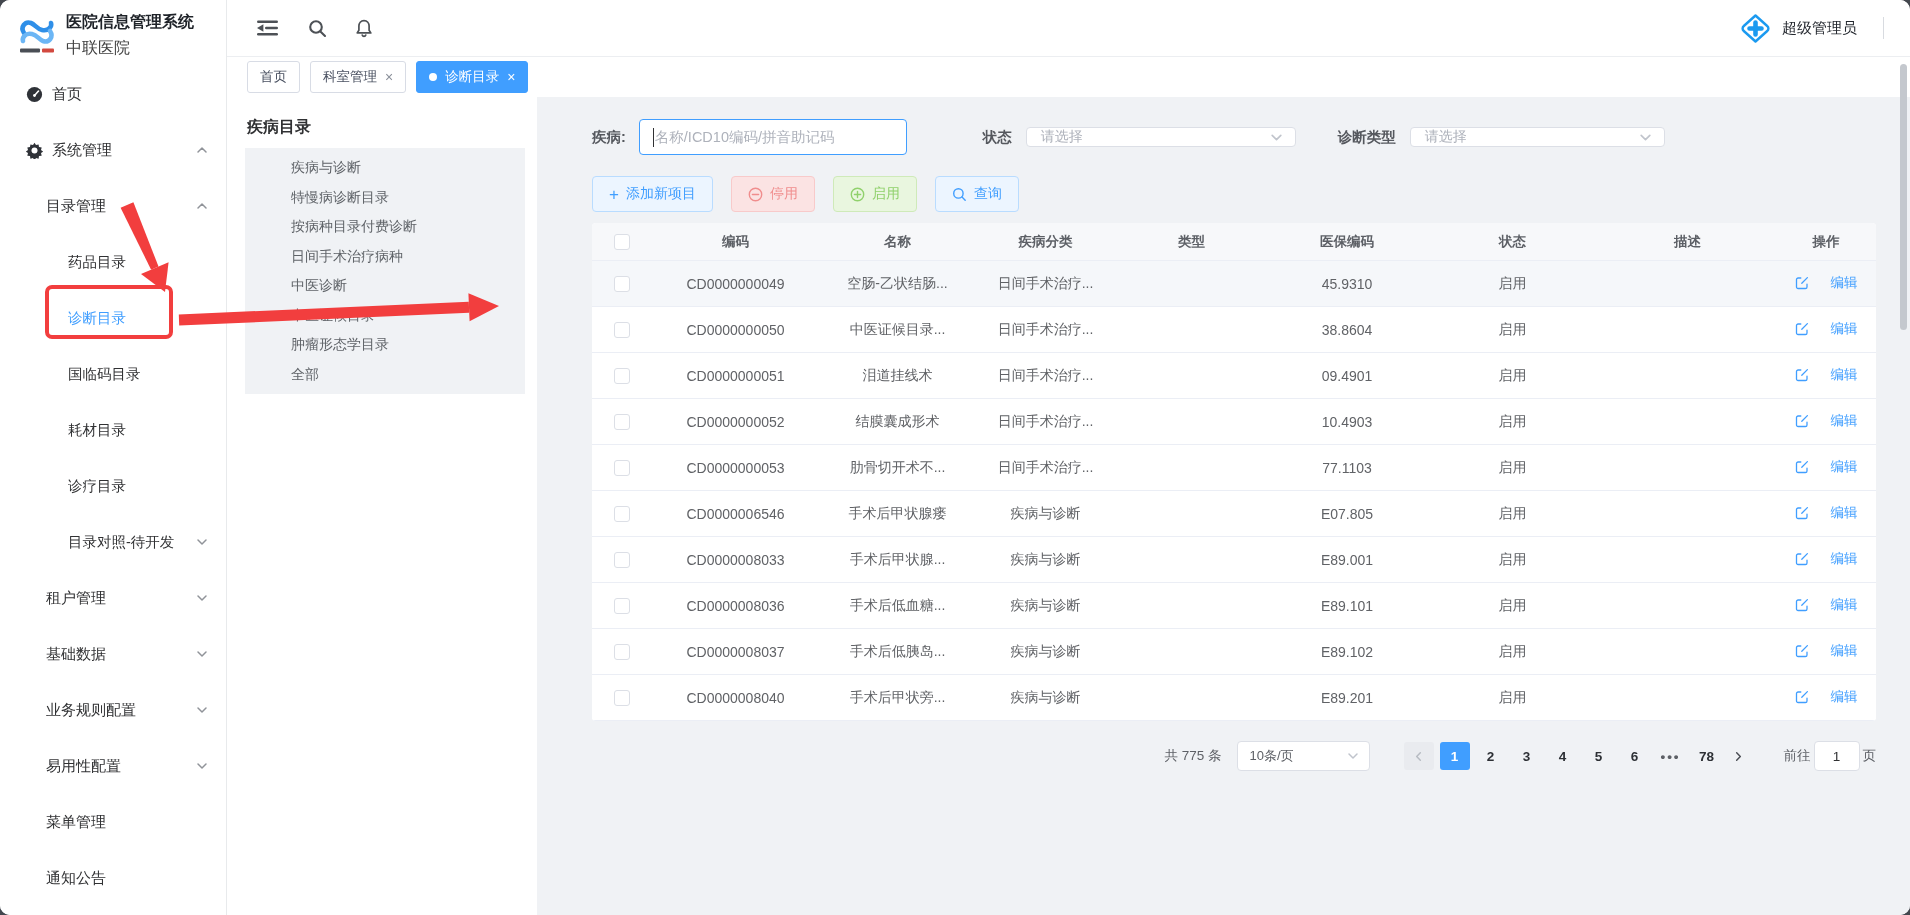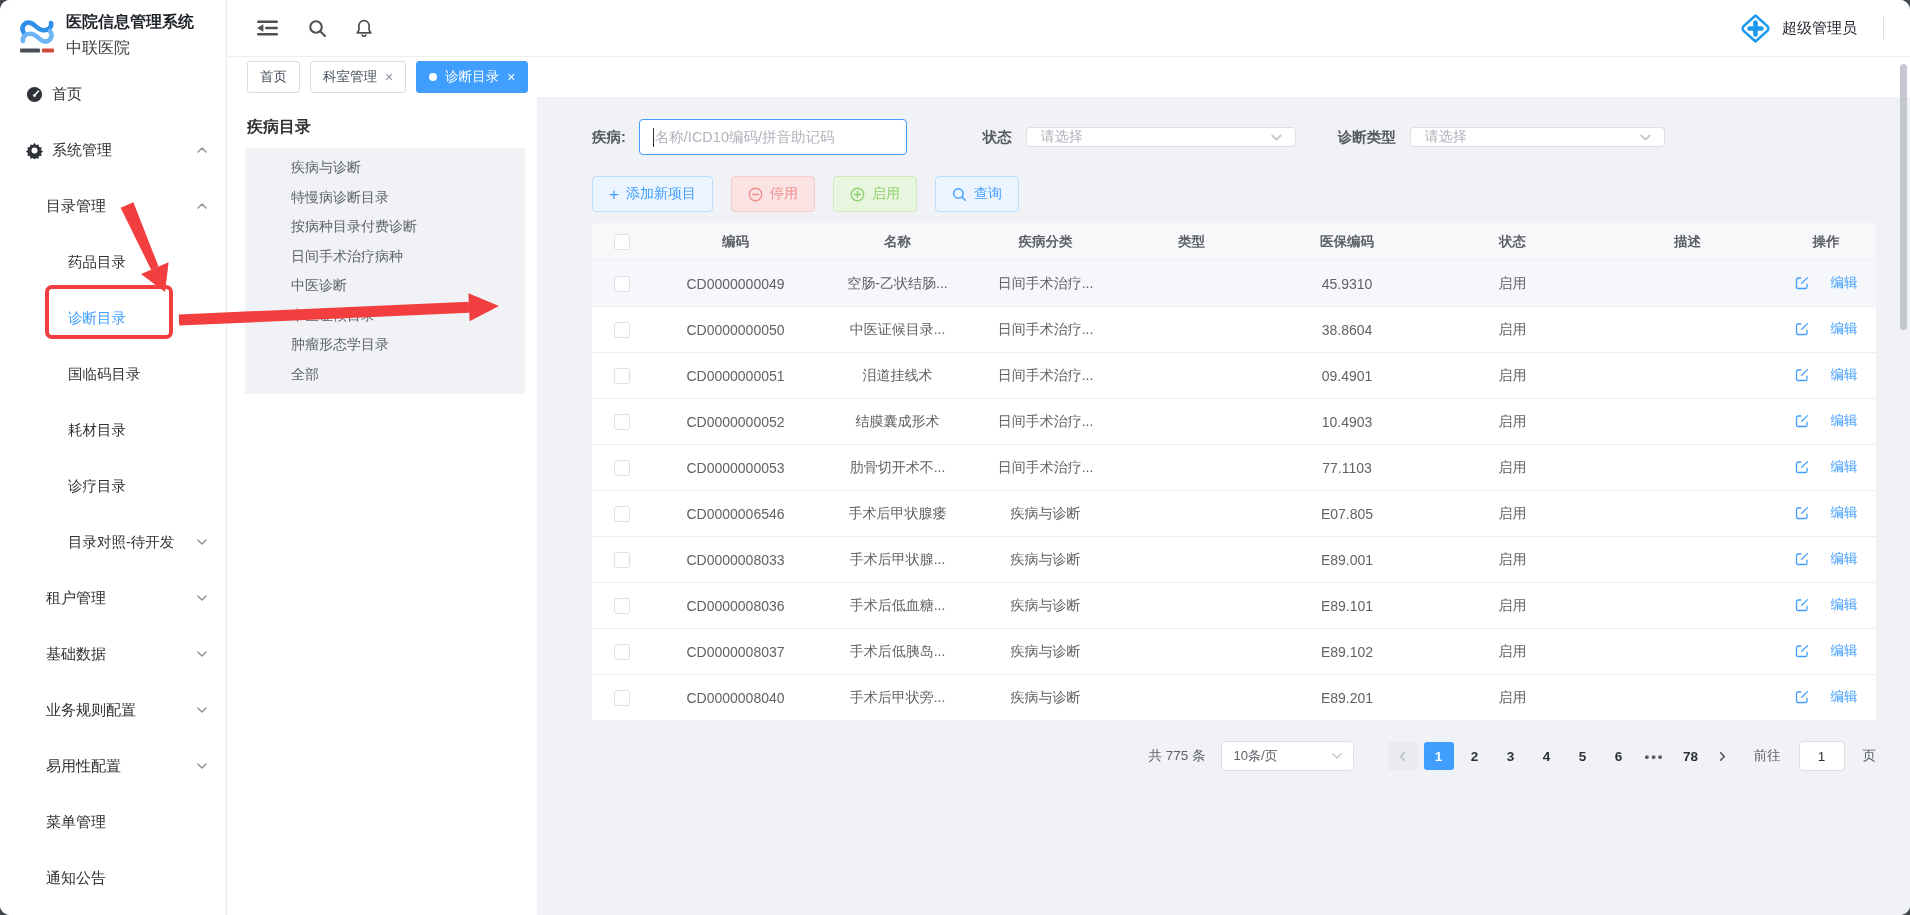--- a/index.html
+++ b/index.html
@@ -73,21 +73,21 @@
   .edit-link{display:inline-flex;align-items:center;gap:22px;color:#409eff;font-size:13.5px;cursor:pointer;}
   
   .pager{margin-top:20px;display:flex;align-items:center;justify-content:flex-end;font-size:13.5px;color:#5d6066;}
   .pg-total{margin-right:15px;}
   .pg-size{width:133px;height:30px;background:#fff;border:1px solid #dcdfe6;border-radius:4px;box-sizing:border-box;display:flex;align-items:center;justify-content:space-between;padding:0 10px 0 12px;cursor:pointer;color:#5d6066;font-size:13px;}
   .pg-prev{width:30px;height:28px;margin-left:34px;background:#e9ebef;border-radius:3px;display:flex;align-items:center;justify-content:center;cursor:default;}
   .pg-num{min-width:30px;height:28px;margin-left:6px;display:flex;align-items:center;justify-content:center;border-radius:3px;font-size:13.5px;color:#2d3035;font-weight:600;cursor:pointer;}
   .pg-num.active{background:#409eff;color:#fff;}
   .pg-more{letter-spacing:2px;color:#5d6066;}
   .pg-next{width:26px;height:28px;margin-left:4px;display:flex;align-items:center;justify-content:center;cursor:pointer;}
-  .pg-goto{margin-left:18px;display:flex;align-items:center;gap:18px;}
+  .pg-goto{margin-left:32px;display:flex;align-items:center;gap:3px;}
   .pg-goto input{width:46px;height:30px;border:1px solid #dcdfe6;border-radius:4px;text-align:center;font-size:13.5px;color:#303133;outline:none;box-sizing:border-box;font-family:inherit;}
   
   .scroll-thumb{position:absolute;right:3px;top:64px;width:7px;height:266px;border-radius:4px;background:#c4c8ce;cursor:pointer;}
   .annot{position:absolute;left:0;top:0;pointer-events:none;}
 </style>
 </head>
 <body>
 
 <div class="window">
 

